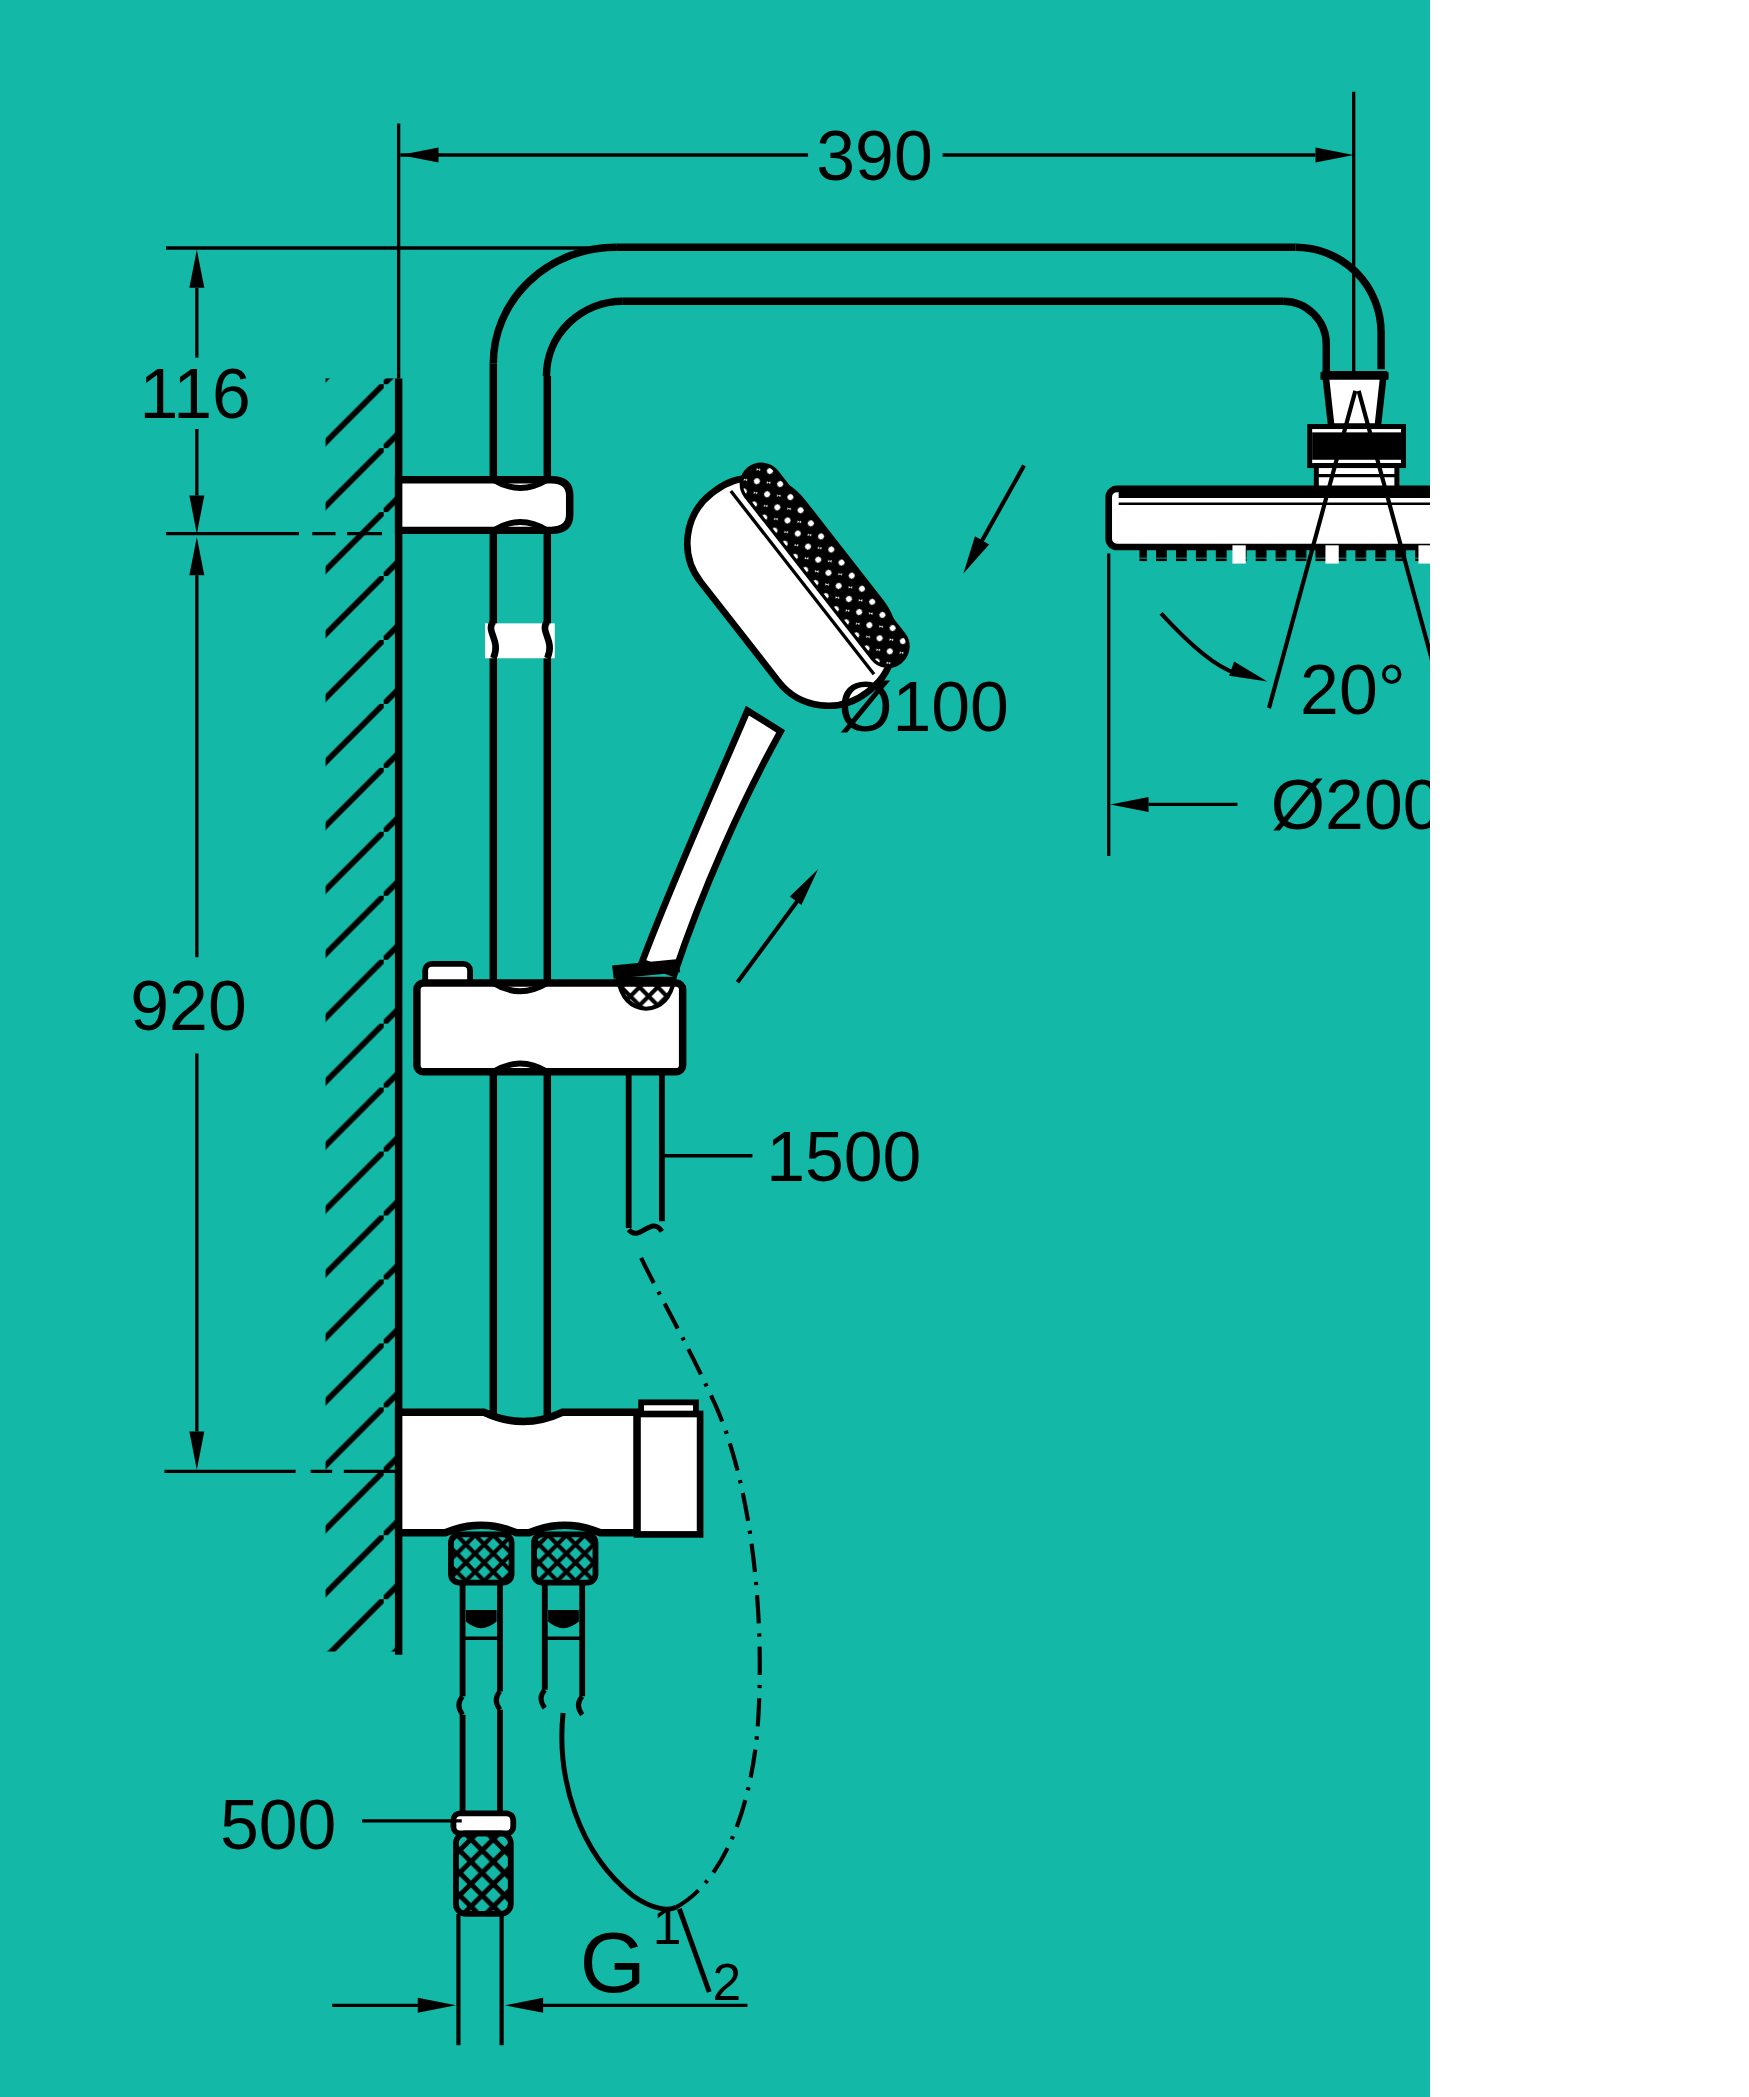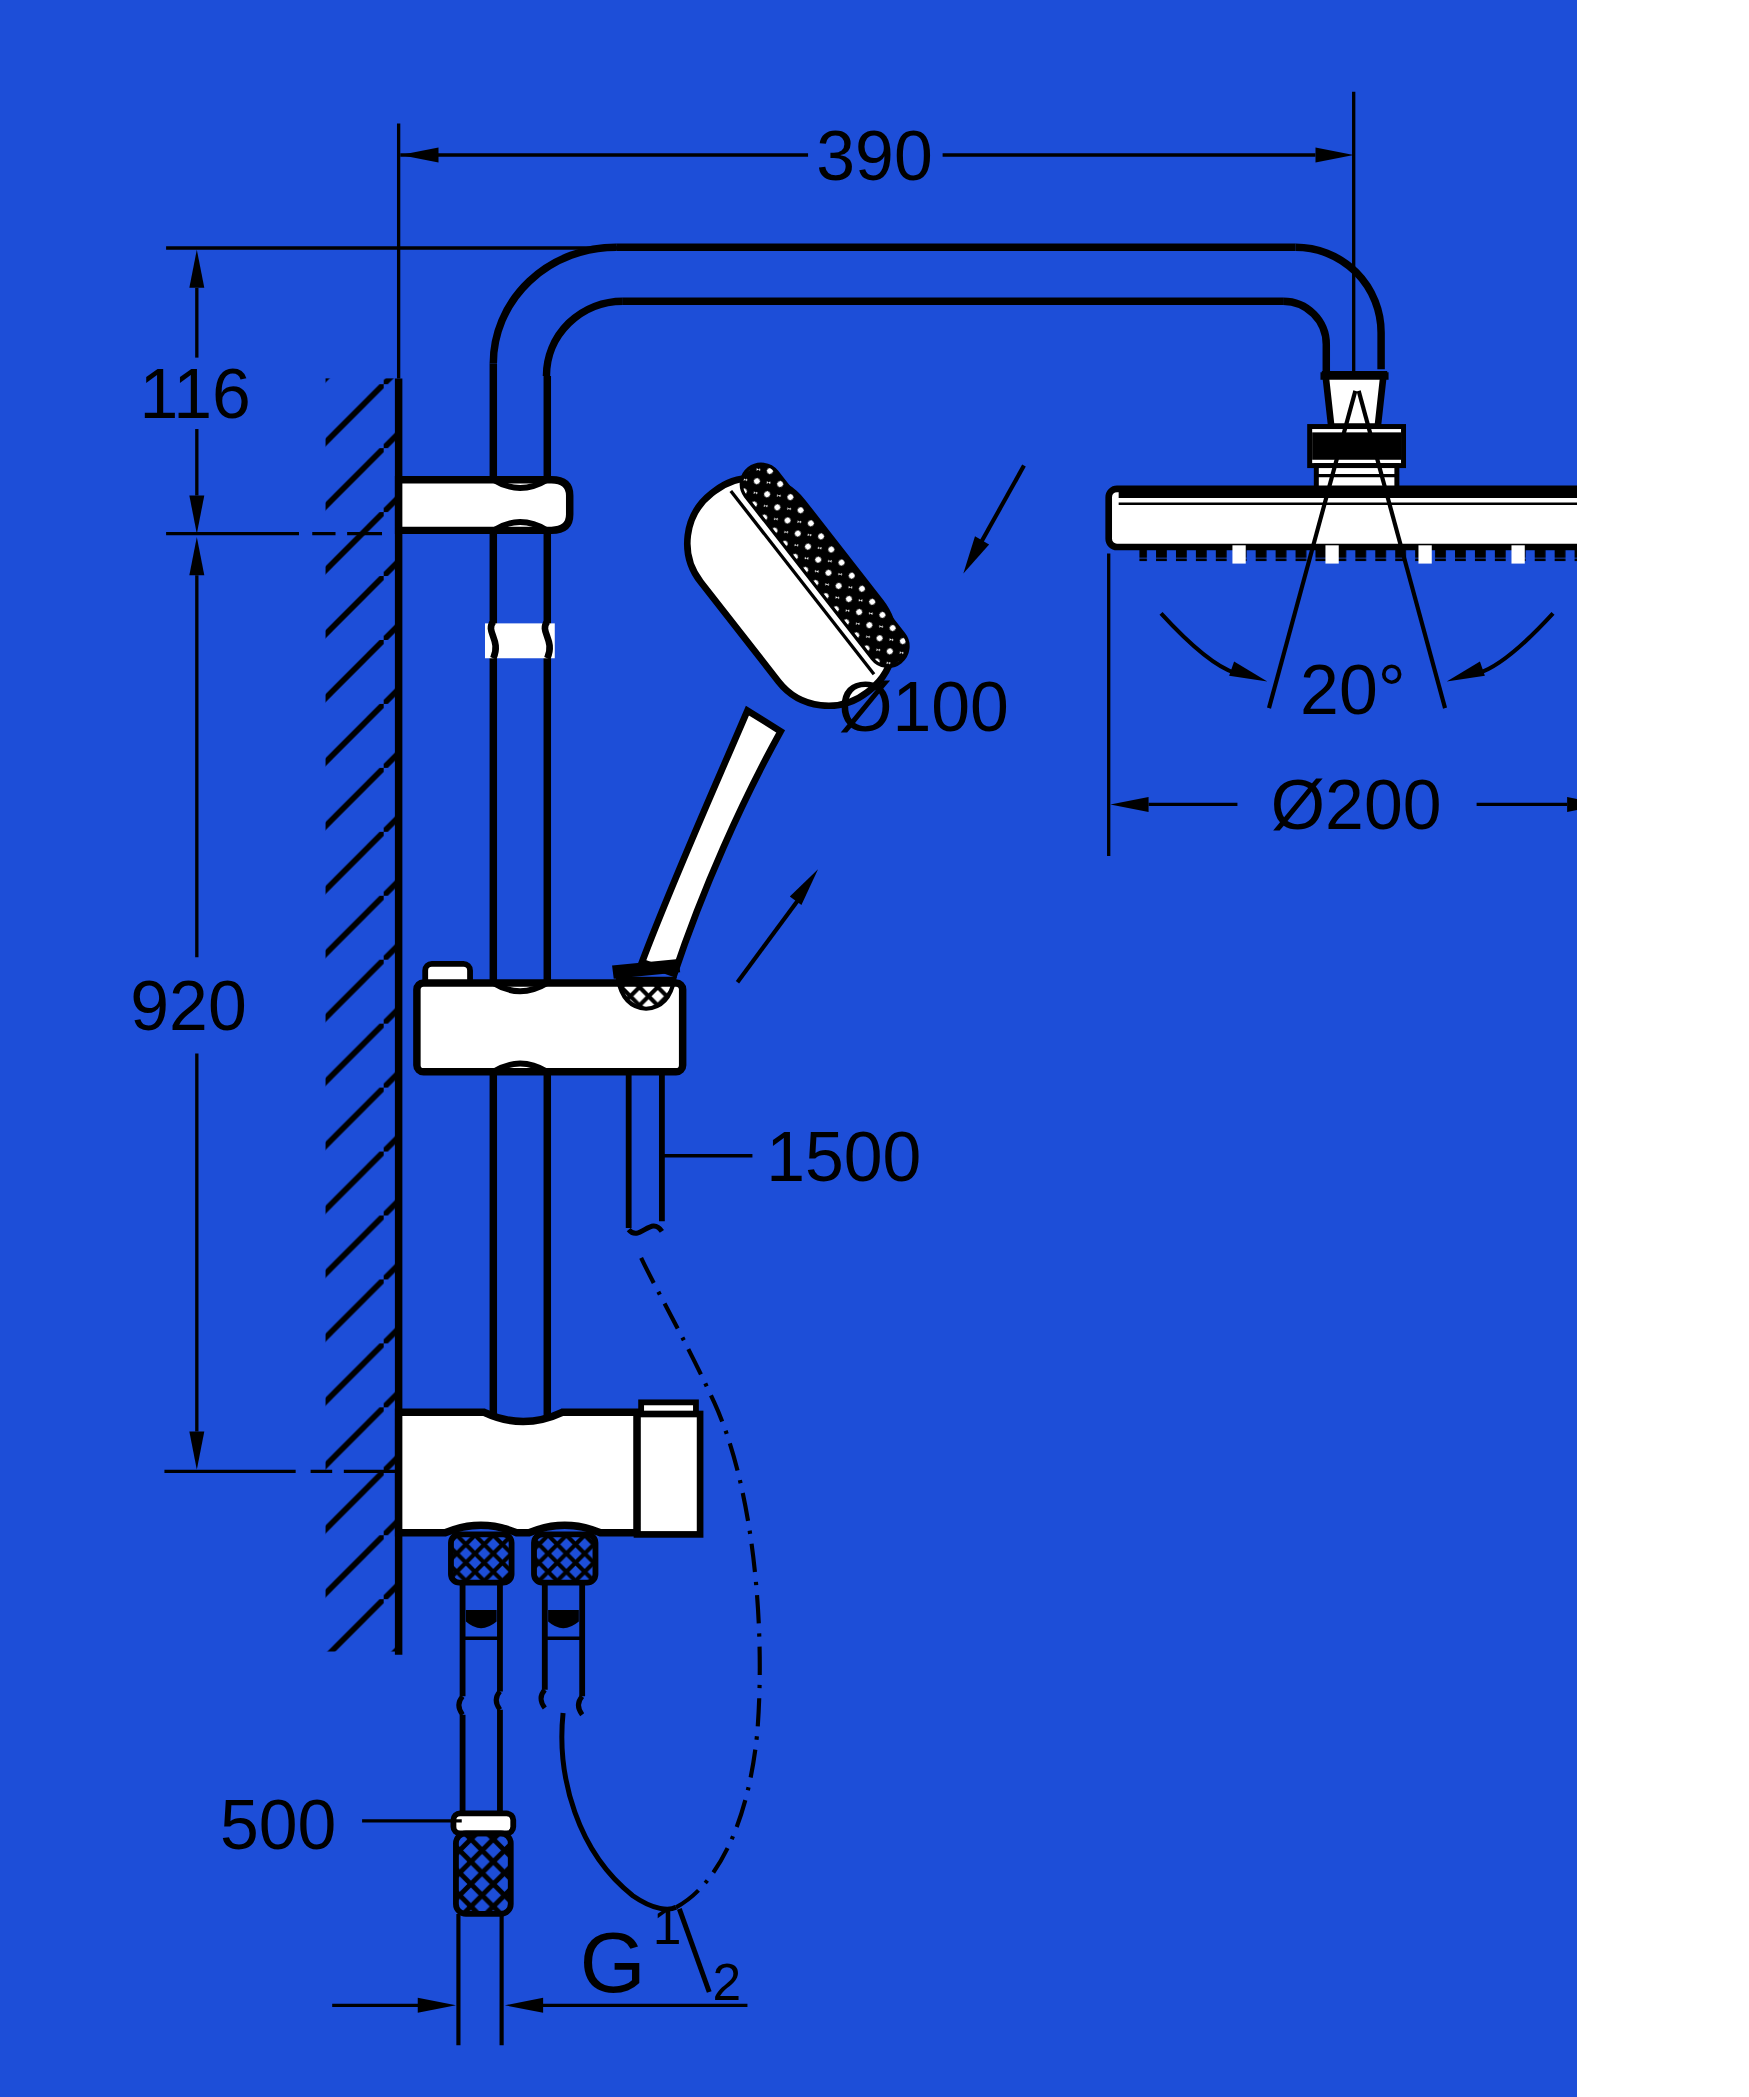--- a/index.html
+++ b/index.html
@@ -1,16 +1,16 @@
 <!DOCTYPE html>
 <html style="font-size:13.3px"><head>
 <meta charset="utf-8">
 <style>
   html,body{margin:0;padding:0;background:#ffffff;}
-  .canvas{position:relative;width:1577px;height:2098px;background:#1d4ed8;overflow:hidden;}
+  .canvas{position:relative;width:1430px;height:2098px;background:#14b8a6;overflow:hidden;}
   svg{position:absolute;left:0;top:0;}
   text{font-family:"Liberation Sans","DejaVu Sans",sans-serif;fill:#000;}
   .dim-label{font-size:84px;}
   .thread-letter{font-size:102px;}
   .thread-frac{font-size:62px;}
 </style>
 </head>
 <body>
 
 <div class="canvas">

